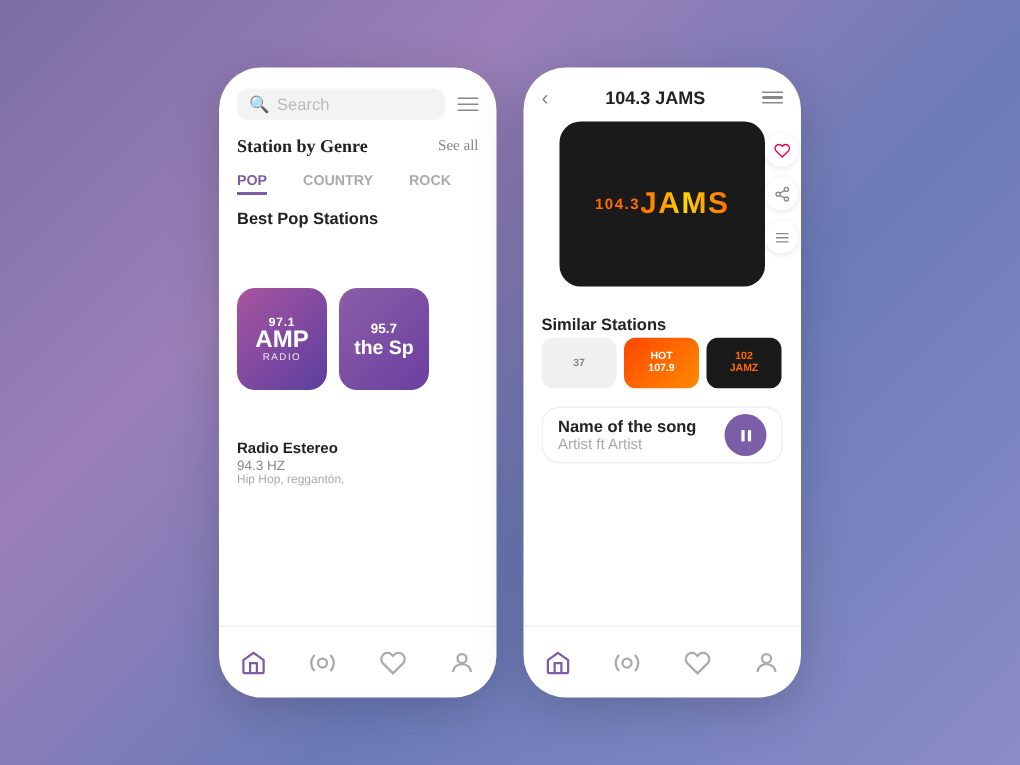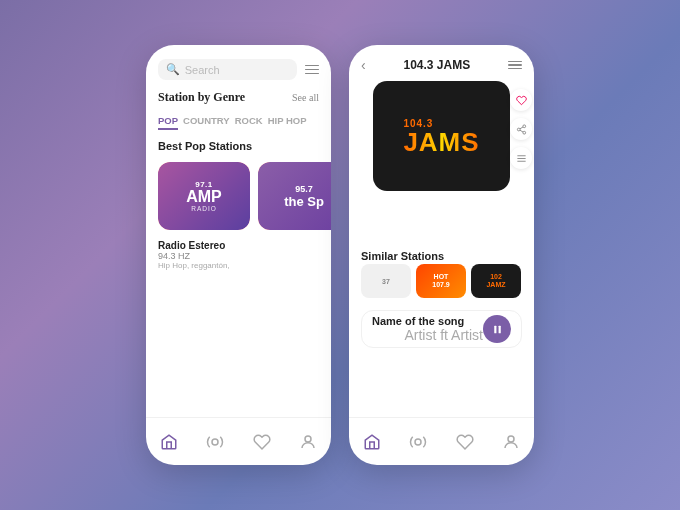--- a/index.html
+++ b/index.html
@@ -54,21 +54,21 @@
     .section-header {
       display: flex;
       align-items: center;
       justify-content: space-between;
       font-family: Liberation Serif, serif;
     }
     .section-title { font-size: 12px; font-weight: 700; color: #222; }
     .see-all { font-size: 10px; color: #888; cursor: pointer; }
     .genre-tabs {
       display: flex;
-      gap: 5px;
+      gap: 24px;
       overflow: hidden;
     }
     .genre-tab {
       font-size: 9.5px;
       font-weight: 600;
       color: #aaa;
       cursor: pointer;
       white-space: nowrap;
       padding-bottom: 2px;
     }
@@ -77,27 +77,28 @@
       border-bottom: 2px solid #7b5ea7;
     }
     .best-pop-title { font-size: 11px; font-weight: 700; color: #222; }
     .stations-row {
       display: flex;
       gap: 8px;
     }
     .station-card {
       background: #fca5a5;
       border-radius: 12px;
-      width: 92px;
+      width: 60px;
       height: 68px;
       display: flex;
       align-items: center;
       justify-content: center;
       overflow: hidden;
       flex-shrink: 0;
+      margin-top: 30px;
     }
     
     .amp-logo {
       background: linear-gradient(135deg, #a855a0, #5b3fa0);
       width: 100%;
       height: 100%;
       display: flex;
       flex-direction: column;
       align-items: center;
       justify-content: center;
@@ -133,21 +134,21 @@
       height: 40px;
       display: flex;
       flex-direction: column;
       align-items: center;
       justify-content: center;
       flex-shrink: 0;
     }
     .alice-text { font-size: 8px; color: #7b5ea7; font-weight: 700; line-height: 1; }
     .alice-freq { font-size: 7px; color: #7b5ea7; font-weight: 600; }
     .station-info { flex: 1; overflow: hidden; }
-    .station-name { font-size: 10px; font-weight: 700; color: #222; }
+    .station-name { font-size: 10px; font-weight: 700; color: #222; margin-top: 24px; }
     .station-freq { font-size: 9px; color: #888; }
     .station-desc { font-size: 8px; color: #aaa; white-space: nowrap; overflow: hidden; text-overflow: ellipsis; }
     .bottom-nav {
       height: 48px;
       border-top: 1px solid #f0f0f0;
       display: flex;
       align-items: center;
       justify-content: space-around;
     }
     .nav-icon { cursor: pointer; display: flex; flex-direction: column; align-items: center; }
@@ -175,26 +176,27 @@
       border-radius: 14px;
       height: 110px;
       display: flex;
       align-items: center;
       justify-content: center;
       position: relative;
     }
     
     .jams-logo-inner {
       display: flex;
-      flex-direction: column;
+      flex-direction: row;
+      align-items: center;
       justify-content: center;
     }
     .jams-freq { font-size: 10px; color: #ff6a00; font-weight: 900; letter-spacing: 1px; }
     .jams-name {
-      font-size: 26px;
+      font-size: 20px;
       font-weight: 900;
       background: linear-gradient(90deg, #ff6a00, #ffd700, #ff6a00);
       -webkit-background-clip: text;
       -webkit-text-fill-color: transparent;
       letter-spacing: 1px;
       line-height: 1;
       text-decoration: underline;
     }
     .side-action-btn {
       width: 22px;
@@ -203,21 +205,20 @@
       border-radius: 50%;
       display: flex;
       align-items: center;
       justify-content: center;
       cursor: pointer;
       box-shadow: 0 1px 4px rgba(0,0,0,0.1);
     }
     .side-action-btn svg { width: 11px; height: 11px; }
     .similar-section {
       padding: 0 12px 6px;
-      margin-top: 39px;
     }
     .similar-title { font-size: 11px; font-weight: 700; color: #222; margin-bottom: 6px; }
     .similar-row {
       display: flex;
       gap: 5px;
       overflow: hidden;
     }
     .similar-card {
       background: #f8f8f8;
       border-radius: 8px;
@@ -240,21 +241,21 @@
       background: #fff;
       border: 1px solid #f0f0f0;
       border-radius: 12px;
       padding: 4px 10px;
       display: flex;
       align-items: center;
       justify-content: space-between;
     }
     .np-info { flex: 1; }
     .np-song { font-size: 11px; font-weight: 700; color: #222; }
-    .np-artist { font-size: 14px; color: #aaa; text-align: right; }
+    .np-artist { font-size: 10px; color: #aaa; }
     .np-play-btn {
       width: 28px;
       height: 28px;
       background: #7b5ea7;
       border-radius: 50%;
       display: flex;
       align-items: center;
       justify-content: center;
       cursor: pointer;
     }

